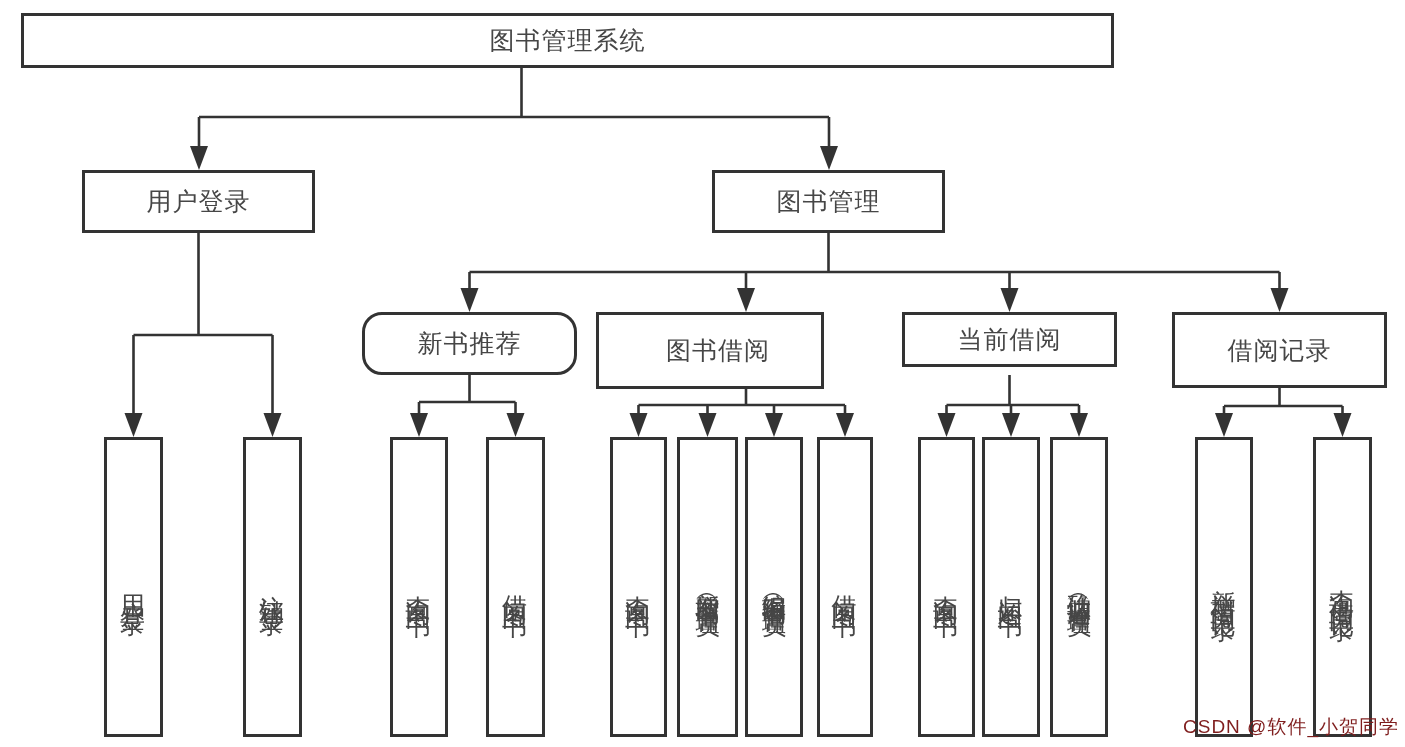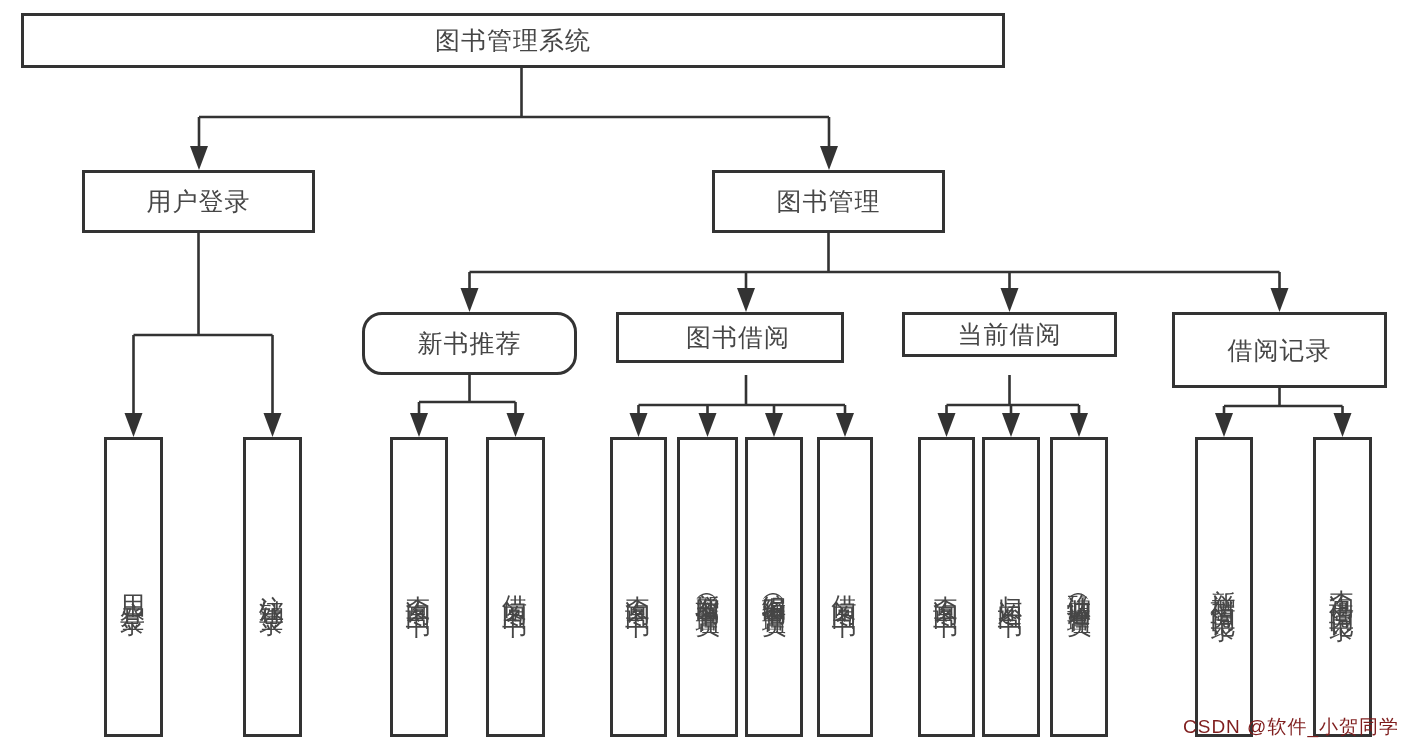--- a/index.html
+++ b/index.html
@@ -24,26 +24,26 @@
     box-sizing: border-box;
     border: 3px solid #333333;
     background: #ffffff;
     display: flex;
     align-items: center;
     justify-content: center;
     color: #464646;
     z-index: 2;
   }
   .hlabel { font-size: 25px; letter-spacing: 1px; white-space: nowrap; }
-  .root   { left: 21px;  top: 13px;  width: 984px; height: 55px; }
+  .root   { left: 21px;  top: 13px;  width: 1093px; height: 55px; }
   .n-user { left: 82px;  top: 170px; width: 233px;  height: 63px; }
   .n-mgmt { left: 712px; top: 170px; width: 233px;  height: 63px; }
   .n-rec  { left: 362px; top: 312px; width: 215px;  height: 63px; border-radius: 20px; }
-  .n-bor  { left: 616px; top: 312px; width: 228px;  height: 51px; padding-left: 16px; }
-  .n-cur  { left: 902px; top: 312px; width: 215px;  height: 45px; }
+  .n-bor  { left: 596px; top: 312px; width: 228px;  height: 77px; padding-left: 16px; }
+  .n-cur  { left: 902px; top: 312px; width: 215px;  height: 55px; }
   .n-log  { left: 1172px;top: 312px; width: 215px;  height: 76px; }
   .leaf { top: 437px; height: 300px; }
   .vlabel {
     writing-mode: vertical-lr;
     text-orientation: mixed;
     font-size: 25px;
     letter-spacing: 6px;
     color: #464646;
     white-space: nowrap;
   }

